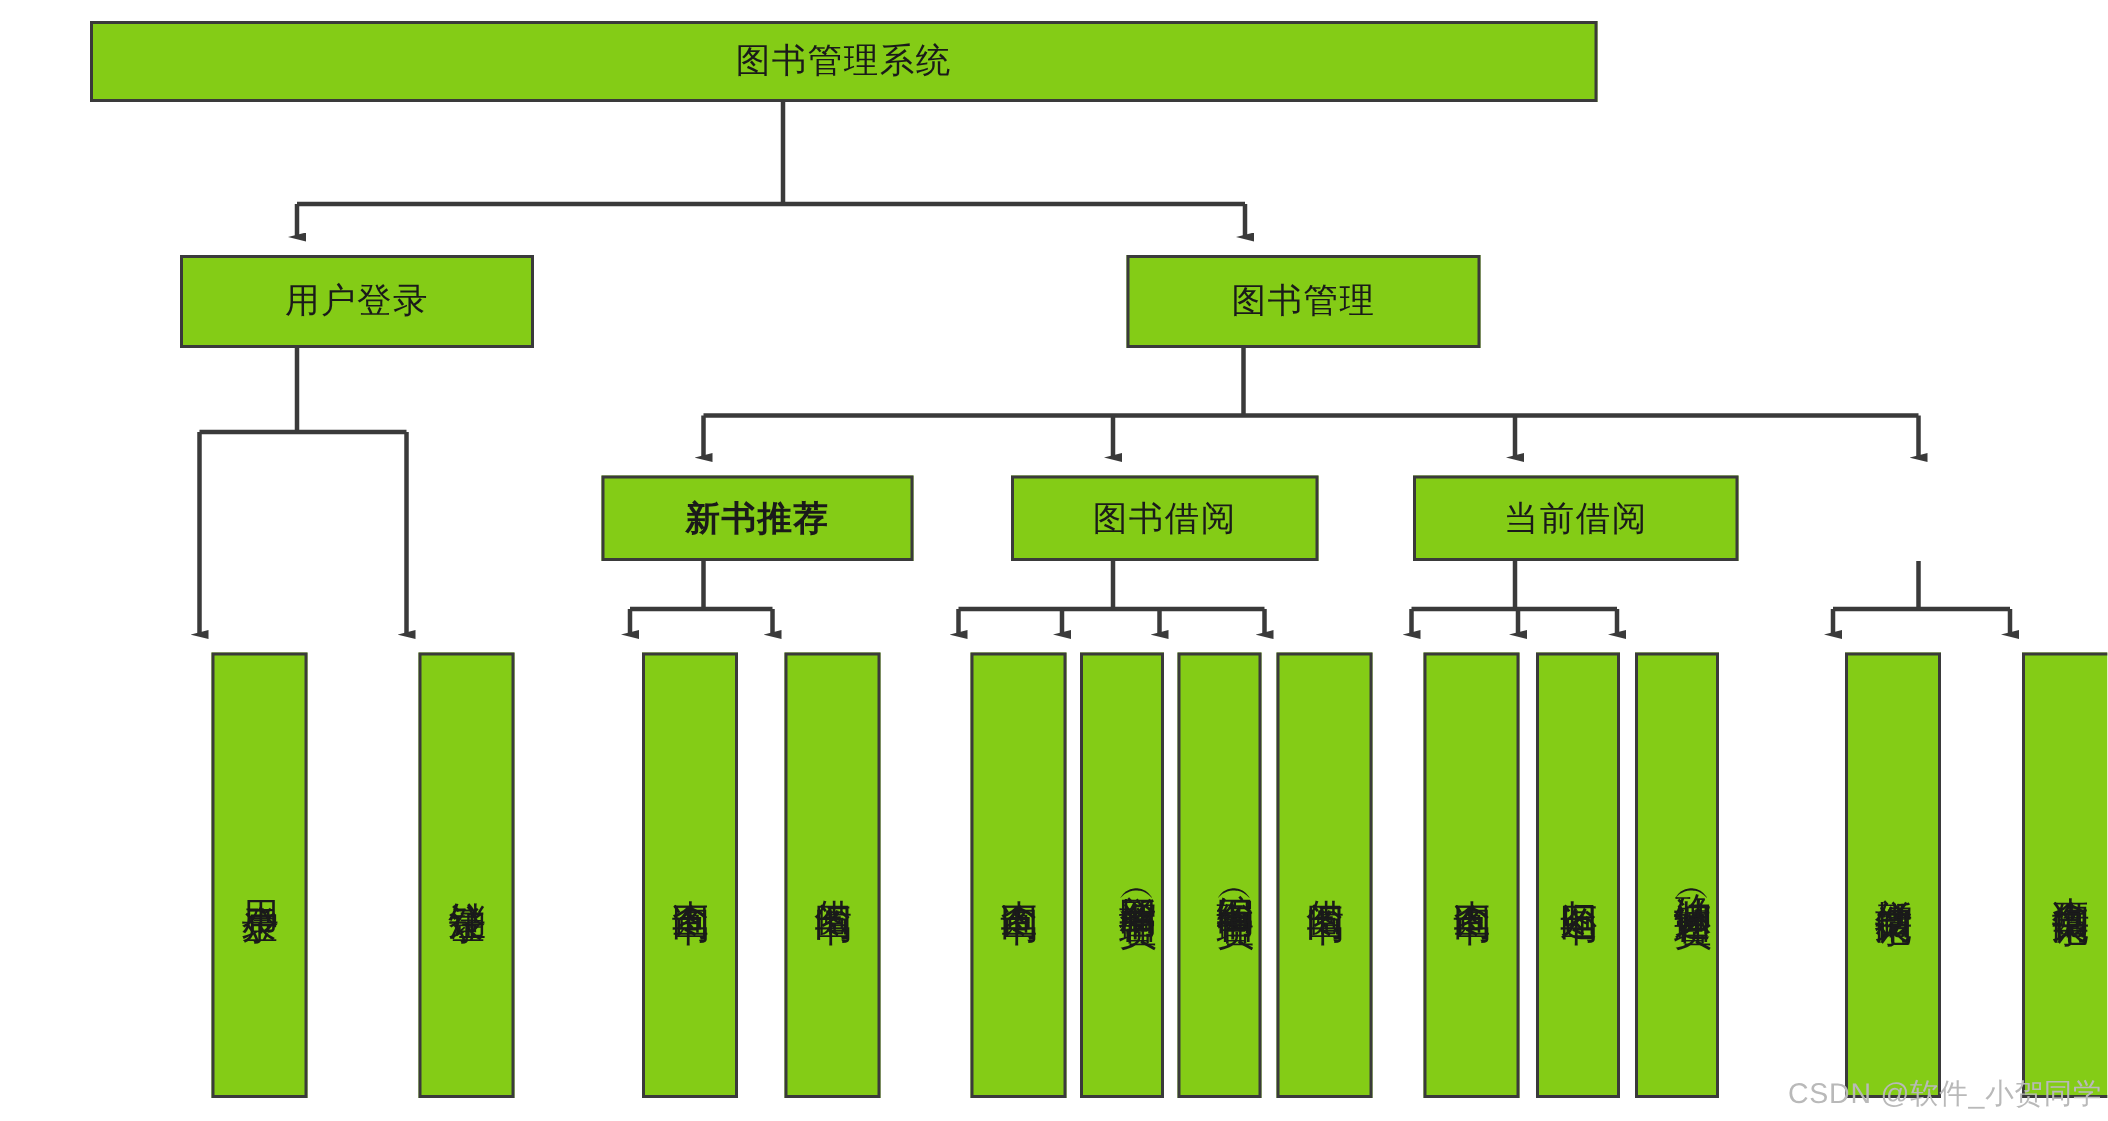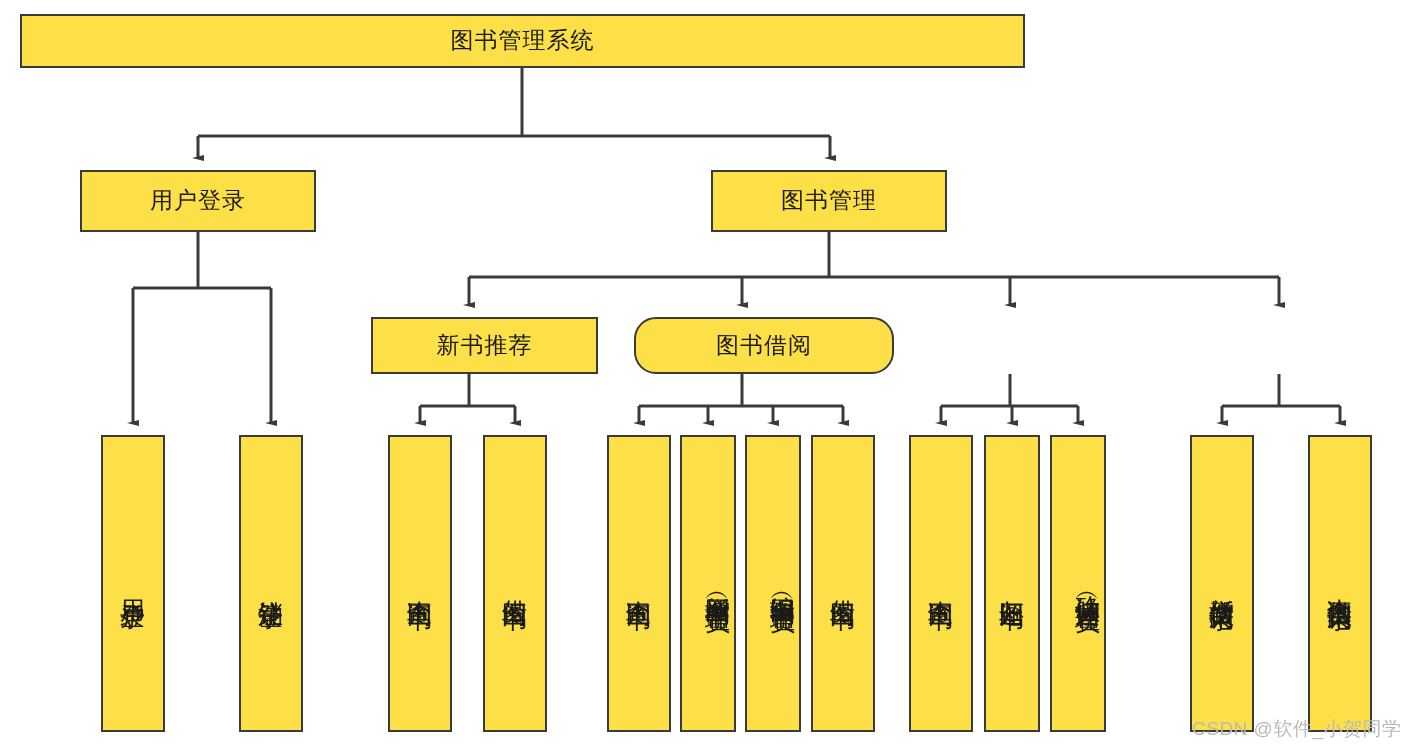--- a/index.html
+++ b/index.html
@@ -23,26 +23,27 @@
     left: 0;
     top: 0;
     width: 1405px;
     height: 747px;
     pointer-events: none;
   }
   .node {
     position: absolute;
     box-sizing: border-box;
     border: 2px solid #3a3a3a;
-    background: #fde047;
+    background: #84cc16;
     color: #1a1a1a;
     display: flex;
     align-items: center;
     justify-content: center;
     z-index: 2;
+    margin-left: 40px;
   }
   .node-h {
     font-size: 23px;
     letter-spacing: 1px;
     line-height: 1.1;
     white-space: nowrap;
   }
   
   .node-v {
     writing-mode: vertical-rl;
@@ -125,22 +126,23 @@
       <path d="M1222,406 L1222,423" marker-end="url(#arrow)"></path>
       <path d="M1340,406 L1340,423" marker-end="url(#arrow)"></path>
     </g>
   </svg>
 
   <div class="node node-h" style="left: 20px; top: 14px; width: 1005px; height: 54px;">图书管理系统</div>
 
   <div class="node node-h" style="left: 80px; top: 170px; width: 236px; height: 62px;">用户登录</div>
   <div class="node node-h" style="left: 711px; top: 170px; width: 236px; height: 62px;">图书管理</div>
 
-  <div class="node node-h" style="left: 371px; top: 317px; width: 227px; height: 57px;">新书推荐</div>
-  <div class="node node-h" style="left: 634px; top: 317px; width: 260px; height: 57px; border-radius: 22px;">图书借阅</div>
+  <div class="node node-h" style="left: 361px; top: 317px; width: 208px; height: 57px; font-weight: bold;">新书推荐</div>
+  <div class="node node-h" style="left: 634px; top: 317px; width: 205px; height: 57px;">图书借阅</div>
+  <div class="node node-h" style="left: 902px; top: 317px; width: 217px; height: 57px;">当前借阅</div>
 
   <div class="node node-v align-mid" style="left: 101px; top: 435px; width: 64px; height: 297px;">用户登录</div>
   <div class="node node-v align-mid" style="left: 239px; top: 435px; width: 64px; height: 297px;">注销登录</div>
   <div class="node node-v align-mid" style="left: 388px; top: 435px; width: 64px; height: 297px;">查询图书</div>
   <div class="node node-v align-mid" style="left: 483px; top: 435px; width: 64px; height: 297px;">借阅图书</div>
   <div class="node node-v align-mid" style="left: 607px; top: 435px; width: 64px; height: 297px;">查询图书</div>
   <div class="node node-v align-top" style="left: 680px; top: 435px; width: 56px; height: 297px;">新增图书（管理员）</div>
   <div class="node node-v align-top" style="left: 745px; top: 435px; width: 56px; height: 297px;">编辑图书（管理员）</div>
   <div class="node node-v align-mid" style="left: 811px; top: 435px; width: 64px; height: 297px;">借阅图书</div>
   <div class="node node-v align-mid" style="left: 909px; top: 435px; width: 64px; height: 297px;">查询图书</div>

